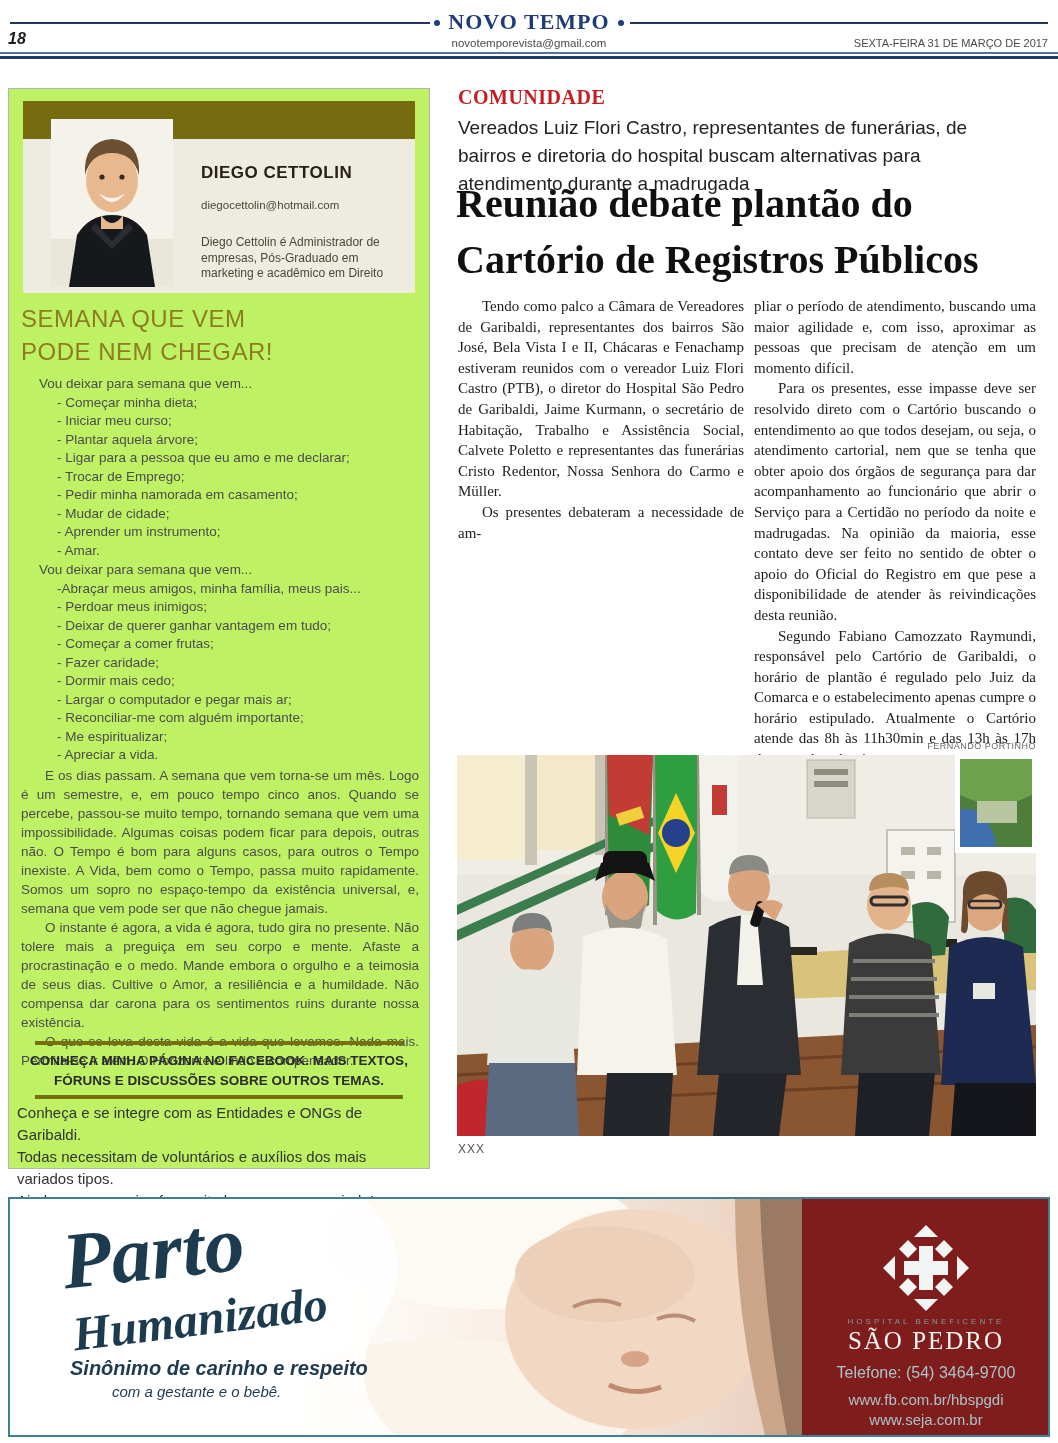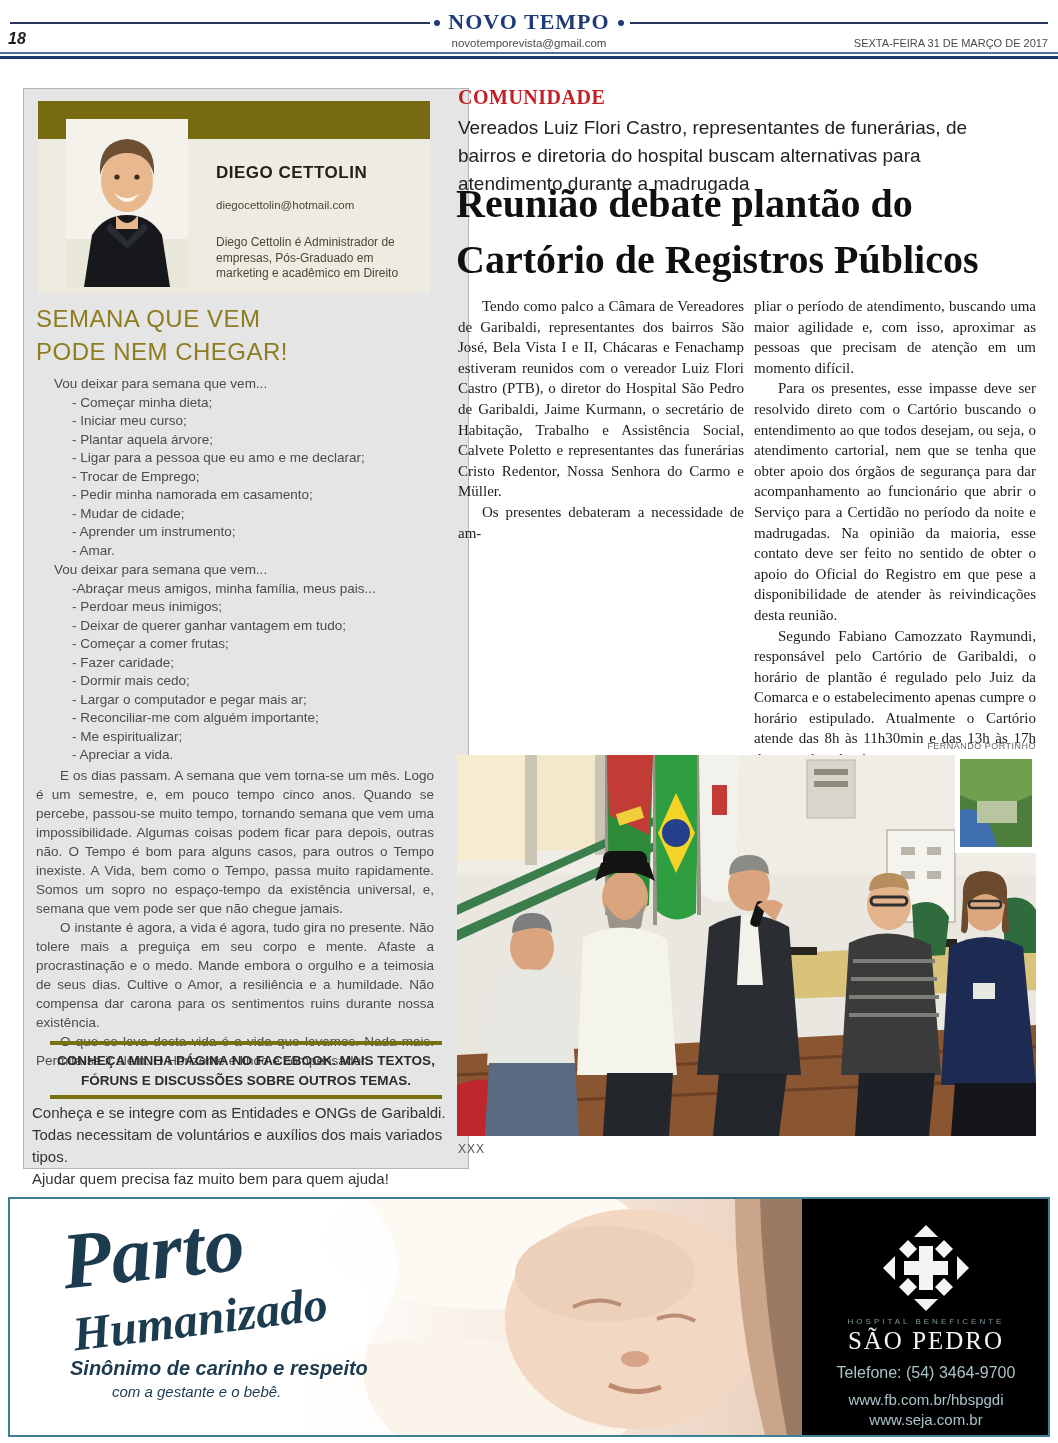--- a/index.html
+++ b/index.html
@@ -10,22 +10,22 @@
   .hdr-dot{position:absolute;width:6px;height:6px;border-radius:50%;background:#1e3c78;top:20px;}
   .brand{position:absolute;top:9px;left:0;right:0;text-align:center;
          font-family:"Liberation Serif",serif;font-weight:bold;font-size:22px;
          letter-spacing:1px;color:#1e3c78;}
   .page-num{position:absolute;top:30px;left:8px;font-weight:bold;font-size:16px;color:#1c1c1c;font-style:italic;}
   .hdr-email{position:absolute;top:37px;left:0;right:0;text-align:center;font-size:11.5px;color:#4a4a4a;}
   .hdr-date{position:absolute;top:37px;right:10px;font-size:11px;color:#4a4a4a;}
   .hdr-rule1{position:absolute;top:52px;left:0;right:0;height:2px;background:#51719f;}
   .hdr-rule2{position:absolute;top:56px;left:0;right:0;height:3px;background:#1d3a6e;}
   
-  .leftcol{position:absolute;left:23px;top:88px;width:420px;height:1079px;
-           border:1px solid #b5b5b5;background:#e5e5e5;padding-left:24px;}
+  .leftcol{position:absolute;left:8px;top:88px;width:420px;height:1079px;
+           border:1px solid #b5b5b5;background:#bef264;}
   .author-card{position:absolute;left:14px;top:12px;width:392px;height:192px;background:#eeece1;}
   .author-bar{position:absolute;left:0;top:0;right:0;height:38px;background:#766b10;}
   .author-photo{position:absolute;left:28px;top:18px;width:122px;height:168px;}
   .author-name{position:absolute;left:178px;top:62px;font-size:17px;font-weight:bold;color:#262018;letter-spacing:.5px;}
   .author-email{position:absolute;left:178px;top:98px;font-size:11.5px;color:#4c4638;}
   .author-bio{position:absolute;left:178px;top:134px;width:200px;font-size:12px;line-height:15.5px;color:#4c4638;}
   .col-title{position:absolute;left:12px;top:213px;font-size:24px;line-height:33px;
              color:#8d7d20;letter-spacing:.5px;}
   .col-list1{position:absolute;left:12px;top:286px;width:396px;font-size:13.5px;line-height:18.5px;color:#4c4c4c;}
   .col-list2{position:absolute;left:12px;top:472px;width:396px;font-size:13.5px;line-height:18.5px;color:#4c4c4c;}
@@ -56,21 +56,21 @@
   
   .ad{position:absolute;left:8px;top:1197px;width:1042px;height:240px;background:#fff;
       border:2px solid #3e7f96;box-sizing:border-box;overflow:hidden;}
   .ad-photo{position:absolute;left:295px;top:0;width:505px;height:236px;}
   .ad-t1{position:absolute;left:52px;top:8px;font-family:"Liberation Serif",serif;
          font-style:italic;font-weight:bold;font-size:80px;color:#1d3b4f;transform:rotate(-6deg);}
   .ad-t2{position:absolute;left:62px;top:92px;font-family:"Liberation Serif",serif;
          font-style:italic;font-weight:bold;font-size:48px;color:#1d3b4f;transform:rotate(-7deg);}
   .ad-tag1{position:absolute;left:60px;top:158px;font-size:20px;font-weight:bold;font-style:italic;color:#1d3b4f;}
   .ad-tag2{position:absolute;left:102px;top:184px;font-size:15px;font-style:italic;color:#1d3b4f;}
-  .ad-panel{position:absolute;left:792px;top:0;width:248px;height:236px;background:#000000;}
+  .ad-panel{position:absolute;left:792px;top:0;width:248px;height:236px;background:#7f1d1d;}
   .ad-logo{position:absolute;left:79px;top:24px;}
   .ad-hsm{position:absolute;left:0;right:0;top:118px;text-align:center;font-size:8px;
           letter-spacing:3px;color:#7f98a1;}
   .ad-hname{position:absolute;left:0;right:0;top:128px;text-align:center;
             font-family:"Liberation Serif",serif;font-size:25px;letter-spacing:2px;color:#f2f5f4;}
   .ad-phone{position:absolute;left:0;right:0;top:165px;text-align:center;font-size:16px;color:#a9c3c8;}
   .ad-url{position:absolute;left:0;right:0;text-align:center;font-size:15px;color:#a9c3c8;}
 </style>
 </head>
 <body>

